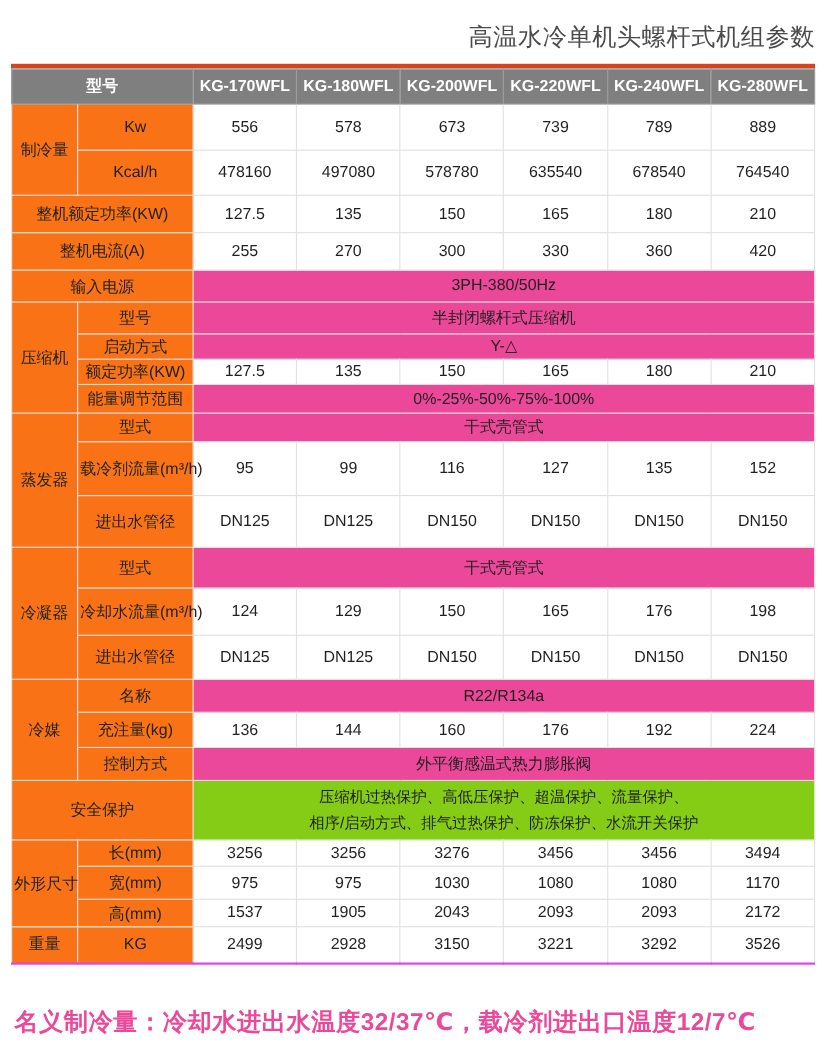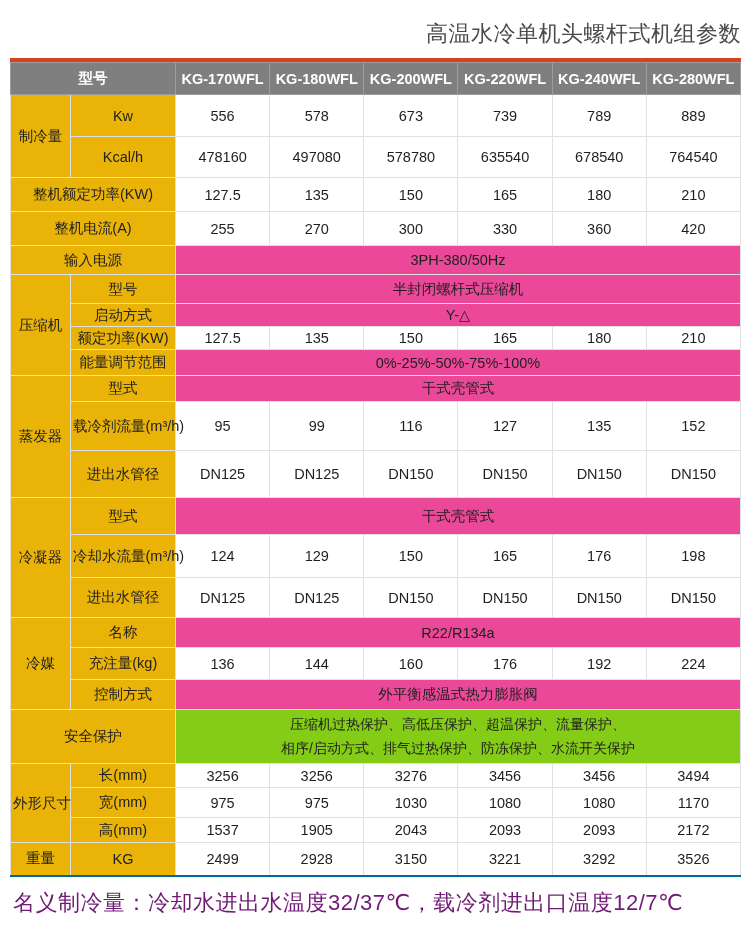--- a/index.html
+++ b/index.html
@@ -22,53 +22,54 @@
     font-weight: 400; white-space: nowrap;
   }
 
   .accent-bar { height: 4px; background: #d8431f; }
 
   table.spec {
     width: 100%;
     border-collapse: collapse;
     table-layout: fixed;
     font-size: 14.5px;
-    border-bottom: 2px solid #0369a1;
+    border-bottom: 2px solid #d946ef;
   }
   .spec th, .spec td {
     border: 1px solid #e0e0e0;
     text-align: center;
     vertical-align: middle;
     padding: 0 2px;
     overflow: visible;
   }
   .spec thead tr { height: 32px; }
   .spec th {
     background: #7f7f7f; color: #ffffff;
     font-weight: 600; font-size: 14.5px;
     border: 1px solid #9c9c9c;
     white-space: nowrap;
   }
   td.lab {
-    background: #eab308;
+    background: #f97316;
     color: #222222;
     white-space: nowrap;
   }
   td.val { background: #ffffff; }
   td.spanv { background: #ec4899; }
   td.safety { background: #84cc16; line-height: 1.65; font-size: 14px; }
   td.safety span { display: block; }
 
   .footnote {
-    margin-top: 11px;
+    margin-top: 37px;
     padding-left: 3px;
     font-size: 22px;
-    color: #701a75;
+    color: #ec4899;
     letter-spacing: 0.5px;
     white-space: nowrap;
+    font-weight: bold;
   }
 </style>
 </head>
 <body>
 
 <div class="page">
 
   <div class="title-row">
     <div class="title">高温水冷单机头螺杆式机组参数</div>
   </div>

